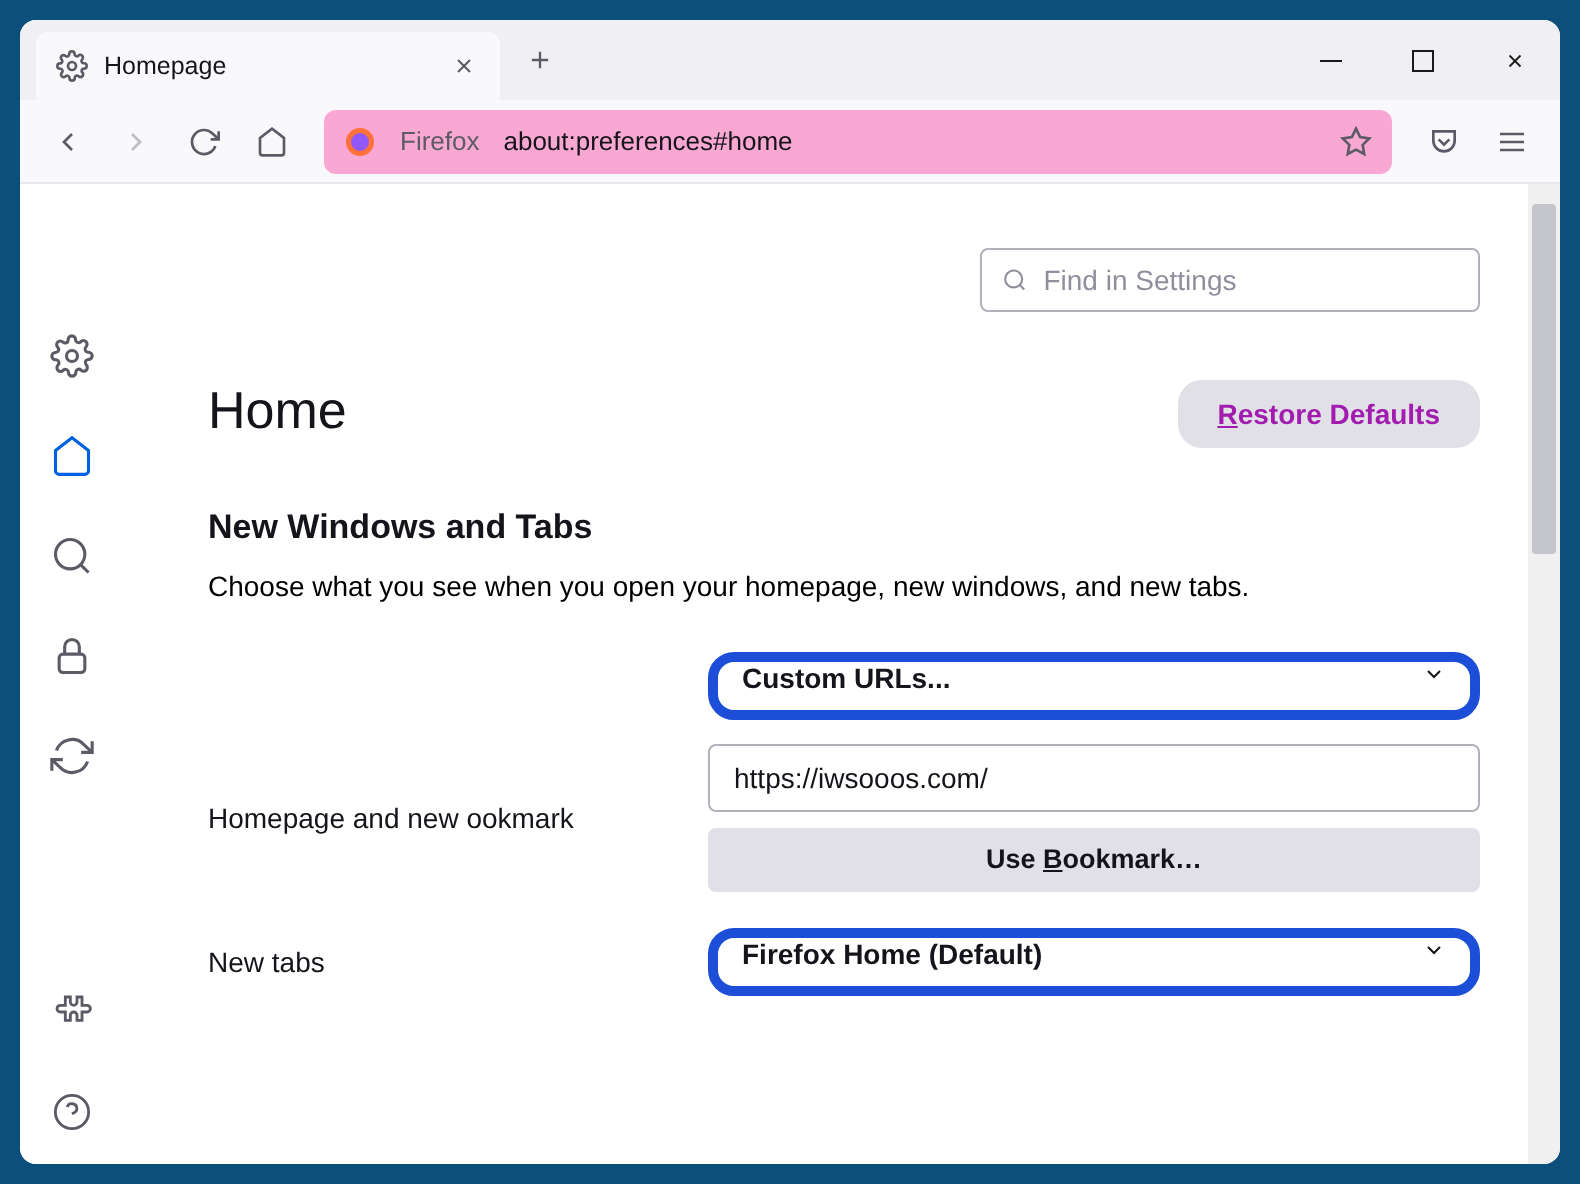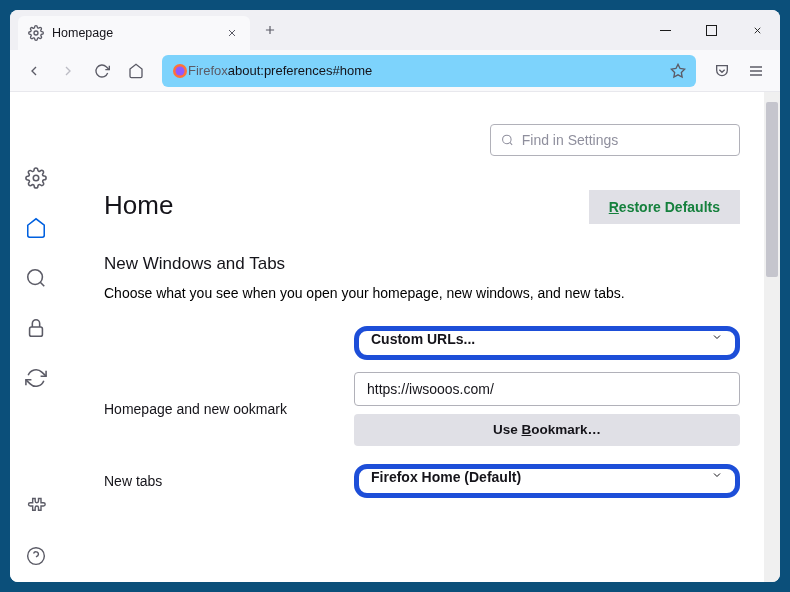--- a/index.html
+++ b/index.html
@@ -9,40 +9,40 @@
 .tab{background:#f9f9fb;height:34px;margin-left:8px;margin-top:6px;border-radius:6px 6px 0 0;display:flex;align-items:center;padding:0 10px;width:232px;gap:8px}
 .tab-icon{width:16px;height:16px;color:#5b5b66}
 .tab-title{font-size:12.5px;color:#15141a;flex:1}
 .tab-close{width:16px;height:16px;color:#5b5b66;cursor:pointer;display:flex;align-items:center;justify-content:center}
 .new-tab{width:28px;height:28px;display:flex;align-items:center;justify-content:center;margin-left:6px;cursor:pointer;color:#5b5b66;border-radius:4px}
 .window-controls{margin-left:auto;display:flex}
 .wc{width:46px;height:40px;display:flex;align-items:center;justify-content:center;cursor:pointer;color:#1b1b1b}
 .toolbar{height:42px;background:#f9f9fb;display:flex;align-items:center;padding:0 8px;gap:2px;border-bottom:1px solid #e8e8ed}
 .tb-btn{width:32px;height:32px;display:flex;align-items:center;justify-content:center;border-radius:4px;cursor:pointer;color:#5b5b66}
 .tb-btn.disabled{color:#bcbcc4}
-.urlbar{flex:1;height:32px;background:#7dd3fc;border-radius:6px;display:flex;align-items:center;padding:0 10px;margin:0 8px;gap:0}
+.urlbar{flex:1;height:32px;background:#f9a8d4;border-radius:6px;display:flex;align-items:center;padding:0 10px;margin:0 8px;gap:12px}
 .ff-logo{width:16px;height:16px}
 .url-label{font-size:13px;color:#5b5b66}
 .url-path{font-size:13px;color:#15141a}
 .url-star{width:16px;height:16px;color:#5b5b66;margin-left:auto;cursor:pointer}
 .content{flex:1;display:flex;overflow:hidden;position:relative}
 .sidebar{width:52px;background:#fff;display:flex;flex-direction:column;align-items:center;padding-top:70px;gap:18px;border-right:none}
 .sbi{width:32px;height:32px;display:flex;align-items:center;justify-content:center;border-radius:4px;cursor:pointer;color:#5b5b66}
 .sbi.active{color:#0060df}
 .sbi.ext{margin-top:auto}
 .sbi.help{margin-bottom:10px}
 .main{flex:1;padding:32px 40px 0 42px;overflow:hidden;position:relative}
 .search-row{display:flex;justify-content:flex-end}
 .search-box{width:250px;height:32px;border:1px solid #b1b1b9;border-radius:4px;display:flex;align-items:center;padding:0 10px;gap:8px;color:#5b5b66;cursor:text}
 .search-box input{border:none;outline:none;font-size:14px;width:100%;background:transparent;color:#4c1d95}
 .search-box input::placeholder{color:#8f8f9d}
 .heading-row{display:flex;margin-top:34px}
 h1{font-size:26px;font-weight:500;color:#15141a}
-.restore-btn{margin-left:auto;background:#e0e0e6;border:none;height:34px;padding:0 20px;border-radius:0;font-size:14px;cursor:pointer;color:#15803d;font-weight:600}
-h2{font-size:17px;font-weight:400;color:#15141a;margin-top:30px}
+.restore-btn{margin-left:auto;background:#e0e0e6;border:none;height:34px;padding:0 20px;border-radius:12px;font-size:14px;cursor:pointer;color:#a21caf;font-weight:600}
+h2{font-size:17px;font-weight:700;color:#15141a;margin-top:30px}
 .desc{font-size:14px;color:#000000;margin-top:10px;line-height:1.4}
 .field-row{display:flex;align-items:center;margin-top:22px;gap:20px}
 .field-label{font-size:14px;color:#15141a;width:230px}
 .field-ctrl{flex:1}
 .select{height:34px;border:5px solid #1d4ed8;border-radius:13px;display:flex;align-items:flex-start;padding:0 12px;font-size:14px;font-weight:600;color:#15141a;cursor:pointer;justify-content:space-between;width:100%}
 .text-input{height:34px;border:1px solid #b1b1b9;border-radius:4px;padding:0 12px;font-size:14px;width:100%;outline:none;color:#15141a}
 .btn-row{display:flex;gap:10px;margin-top:8px}
 .small-btn{flex:1;height:32px;border:none;background:#f7f7f9;color:#9a9aa2;border-radius:4px;font-size:13.5px;cursor:pointer;font-weight:600}
 .small-btn.on{background:#e0e0e6;color:#15141a}
 .u{text-decoration:underline}

